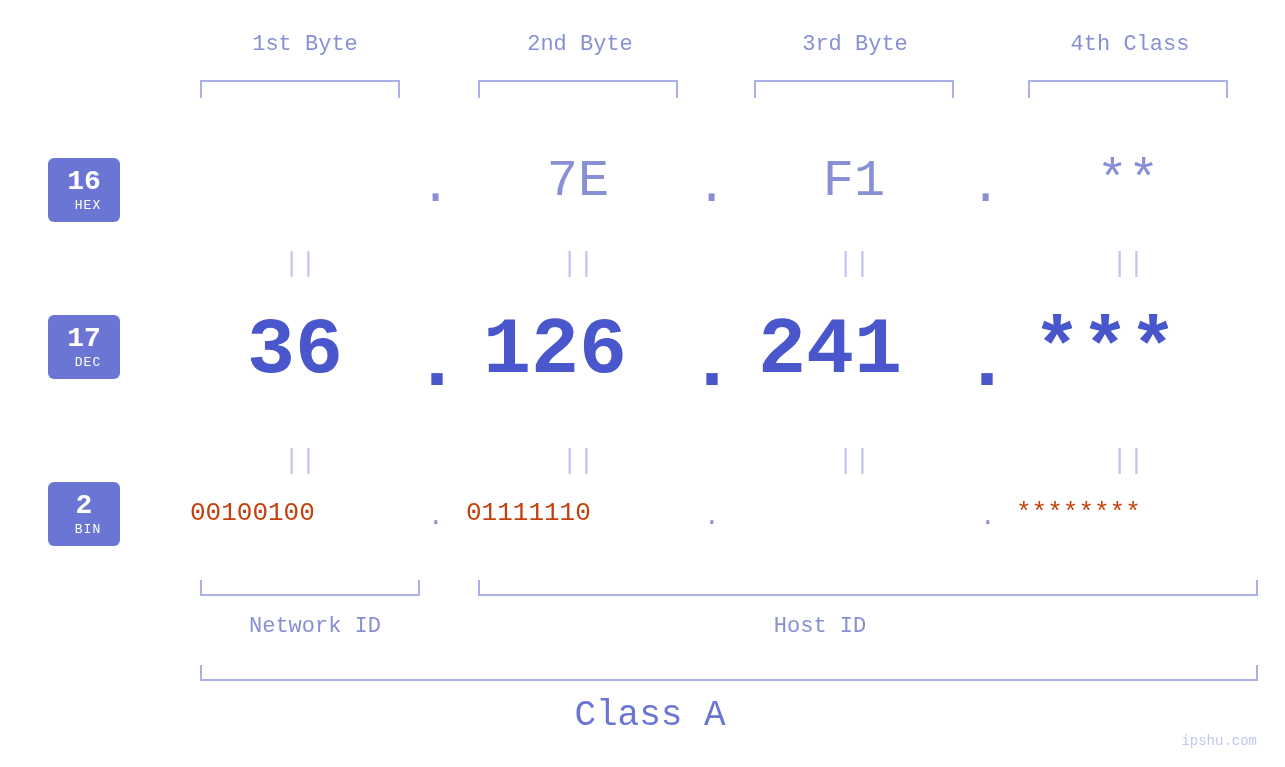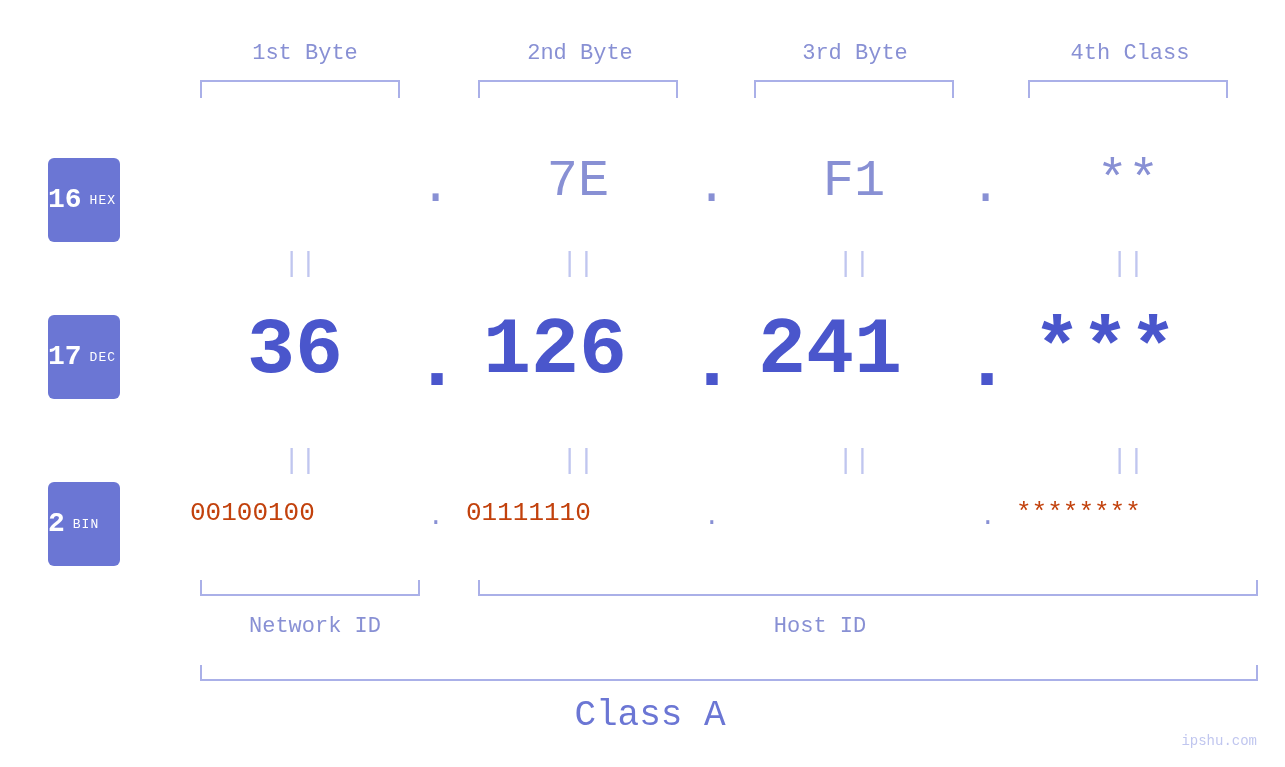--- a/index.html
+++ b/index.html
@@ -21,26 +21,27 @@
       width: 1285px;
       height: 767px;
       position: relative;
       background: #fff;
     }
 
     
     .badge {
       position: absolute;
       width: 72px;
-      height: 84px;
+      height: 64px;
       background-color: #6b76d4;
       border-radius: 6px;
       display: flex;
-      flex-direction: row;
+      flex-direction: column;
       align-items: center;
+      justify-content: center;
       color: white;
       font-family: 'Courier New', Courier, monospace;
     }
 
     .badge-num {
       font-size: 28px;
       font-weight: bold;
       line-height: 1.1;
     }
 
@@ -51,21 +52,21 @@
       margin-left: 8px;
     }
 
     .badge-hex { top: 158px; left: 48px; }
     .badge-dec { top: 315px; left: 48px; }
     .badge-bin { top: 482px; left: 48px; }
 
     
     .col-header {
       position: absolute;
-      top: 41px;
+      top: 32px;
       color: #8890d4;
       font-size: 22px;
       font-family: 'Courier New', Courier, monospace;
       text-align: center;
       width: 270px;
     }
 
     .col1-header { left: 170px; }
     .col2-header { left: 445px; }
     .col3-header { left: 720px; }

